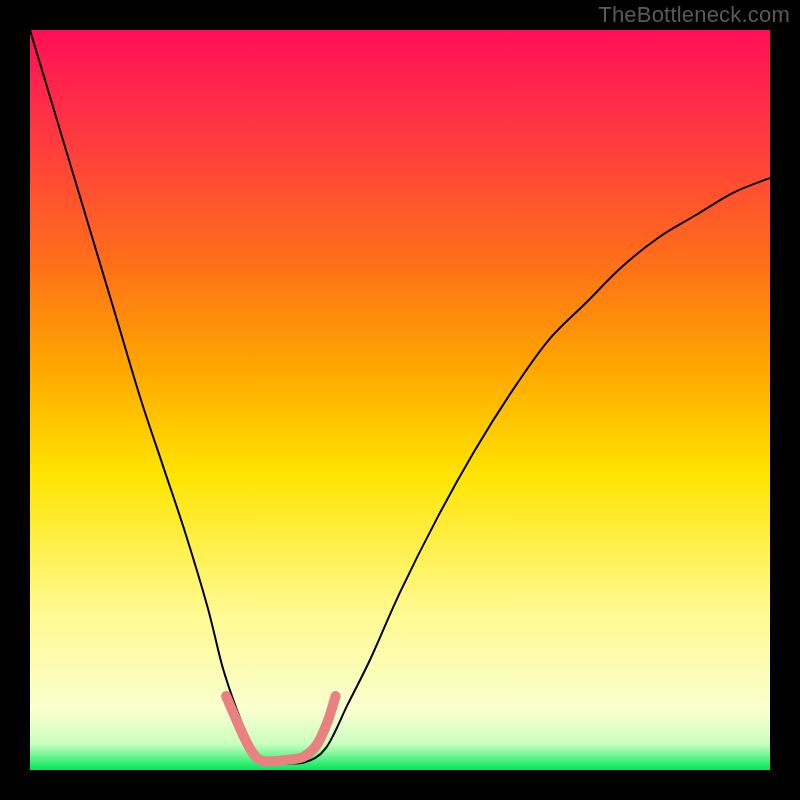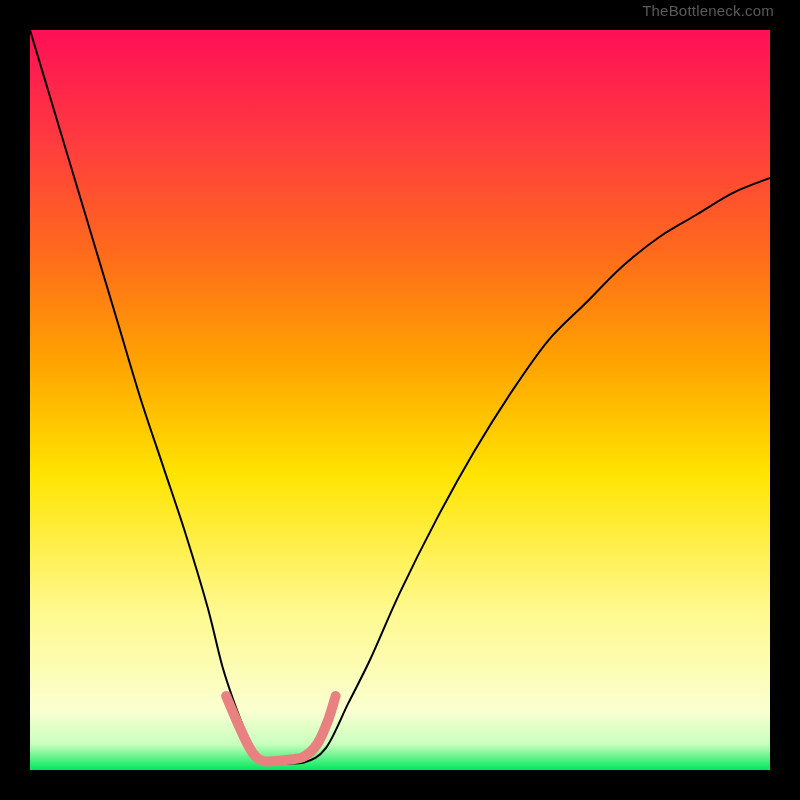--- a/index.html
+++ b/index.html
@@ -13,23 +13,23 @@
   }
   .frame {
     position: relative;
     width: 800px;
     height: 800px;
     background: #000;
   }
   .watermark {
     position: absolute;
     top: 2px;
-    right: 26px;
+    right: 10px;
     color: #5a5a5a;
-    font-size: 15px;
+    font-size: 22px;
     font-weight: 400;
     letter-spacing: 0.2px;
     z-index: 10;
   }
   .plot {
     position: absolute;
     left: 30px;
     top: 30px;
     width: 740px;
     height: 740px;

